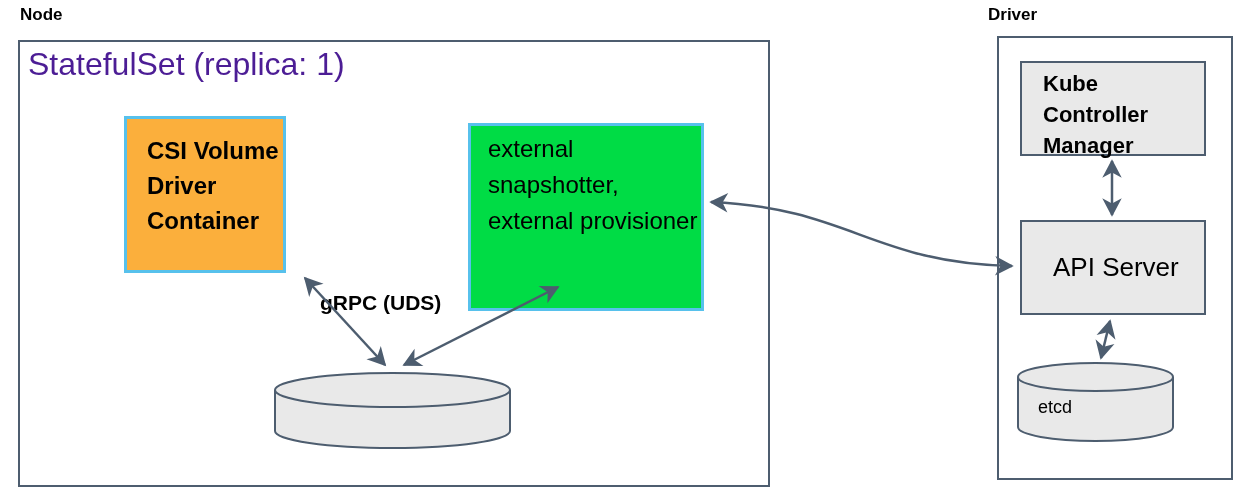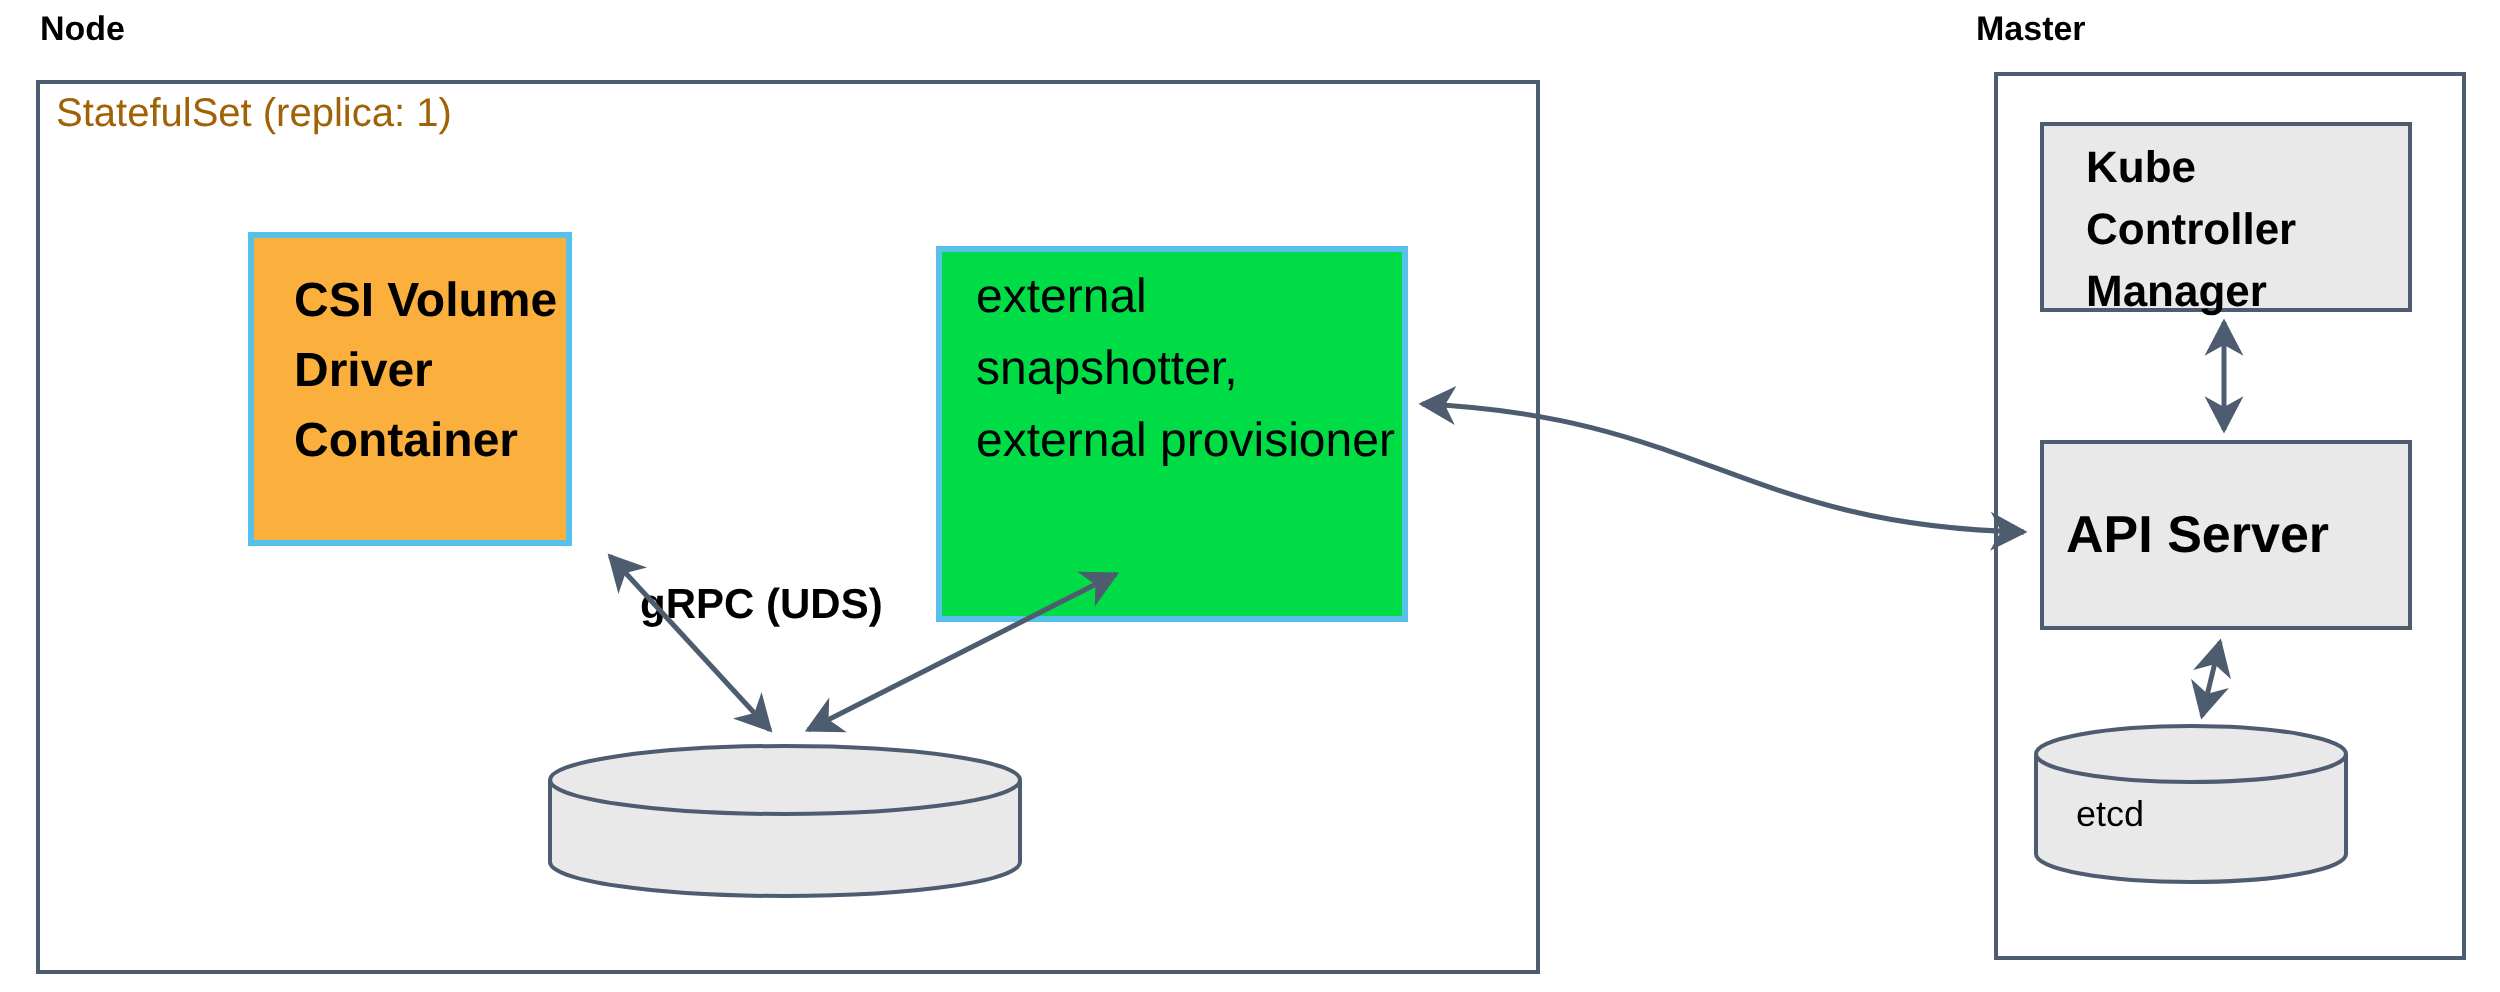--- a/index.html
+++ b/index.html
@@ -9,38 +9,38 @@
     --cyan-border:#57C1EC;
     --gray-fill:#E9E9E9;
     --text:#111111;
   }
   html,body{margin:0;padding:0;background:#ffffff;}
   body{font-family:"Liberation Sans","DejaVu Sans",sans-serif;color:var(--text);}
   .canvas{position:relative;width:1250px;height:496px;background:#ffffff;overflow:hidden;}
   .abs{position:absolute;}
   .panel-label{font-size:17px;font-weight:bold;color:#000;}
   .outline-box{border:2px solid var(--stroke);background:transparent;box-sizing:border-box;}
-  .statefulset-label{font-size:20px;color:#a16207;}
+  .statefulset-label{font-size:32px;color:#4c1d95;}
   .fill-box{box-sizing:border-box;font-size:24px;line-height:35px;color:#000;}
   .csi-box{
     left:124px;top:116px;width:162px;height:157px;
     background:var(--orange-fill);border:3px solid var(--cyan-border);
     padding:14px 0 0 20px;font-weight:600;
   }
   .ext-box{
     left:468px;top:123px;width:236px;height:188px;
     background:var(--green-fill);border:3px solid var(--cyan-border);
     padding:5px 0 0 17px;line-height:36px;
   }
   .gray-box{
     box-sizing:border-box;background:var(--gray-fill);
     border:2px solid var(--stroke);color:#000;
   }
   .kcm-box{left:1020px;top:61px;width:186px;height:95px;font-size:22px;line-height:31px;padding:5px 0 0 21px;font-weight:600;}
-  .api-box{left:1020px;top:220px;width:186px;height:95px;font-size:26px;display:flex;align-items:center;padding-left:11px;font-weight:bold;}
+  .api-box{left:1020px;top:220px;width:186px;height:95px;font-size:26px;display:flex;align-items:center;padding-left:31px;}
   .grpc-label{left:320px;top:291px;font-size:21px;font-weight:700;color:#000;}
   .emptydir-label{left:275px;top:407px;width:236px;text-align:center;font-size:21px;font-weight:600;color:#000;}
   .etcd-label{left:1038px;top:397px;font-size:18px;color:#000;}
   svg.overlay{position:absolute;left:0;top:0;pointer-events:none;}
   svg .wire{stroke:var(--stroke);stroke-width:2.5;fill:none;}
   svg .cyl{fill:var(--gray-fill);stroke:var(--stroke);stroke-width:2;}
   svg marker path{fill:var(--stroke);stroke:none;}
 </style>
 </head>
 <body>
@@ -52,21 +52,21 @@
   <div class="abs outline-box" style="left:18px;top:40px;width:752px;height:447px;"></div>
 
   <div class="abs statefulset-label" style="left:28px;top:46px;">StatefulSet (replica: 1)</div>
 
   <div class="abs fill-box csi-box">CSI Volume Driver Container</div>
 
   <div class="abs fill-box ext-box">external snapshotter, external provisioner</div>
 
   <div class="abs grpc-label">gRPC (UDS)</div>
 
-  <div class="abs panel-label" style="left:988px;top:5px;">Master</div>
+  <div class="abs panel-label" style="left:988px;top:5px;">Driver</div>
 
   <div class="abs outline-box" style="left:997px;top:36px;width:236px;height:444px;"></div>
 
   <div class="abs gray-box kcm-box">Kube Controller Manager</div>
 
   <div class="abs gray-box api-box">API Server</div>
 
   <svg class="overlay" width="1250" height="496" viewBox="0 0 1250 496">
     <defs>
       <marker id="ah" viewBox="0 0 12 12" refX="10" refY="6" markerWidth="8.5" markerHeight="8.5" orient="auto-start-reverse">

